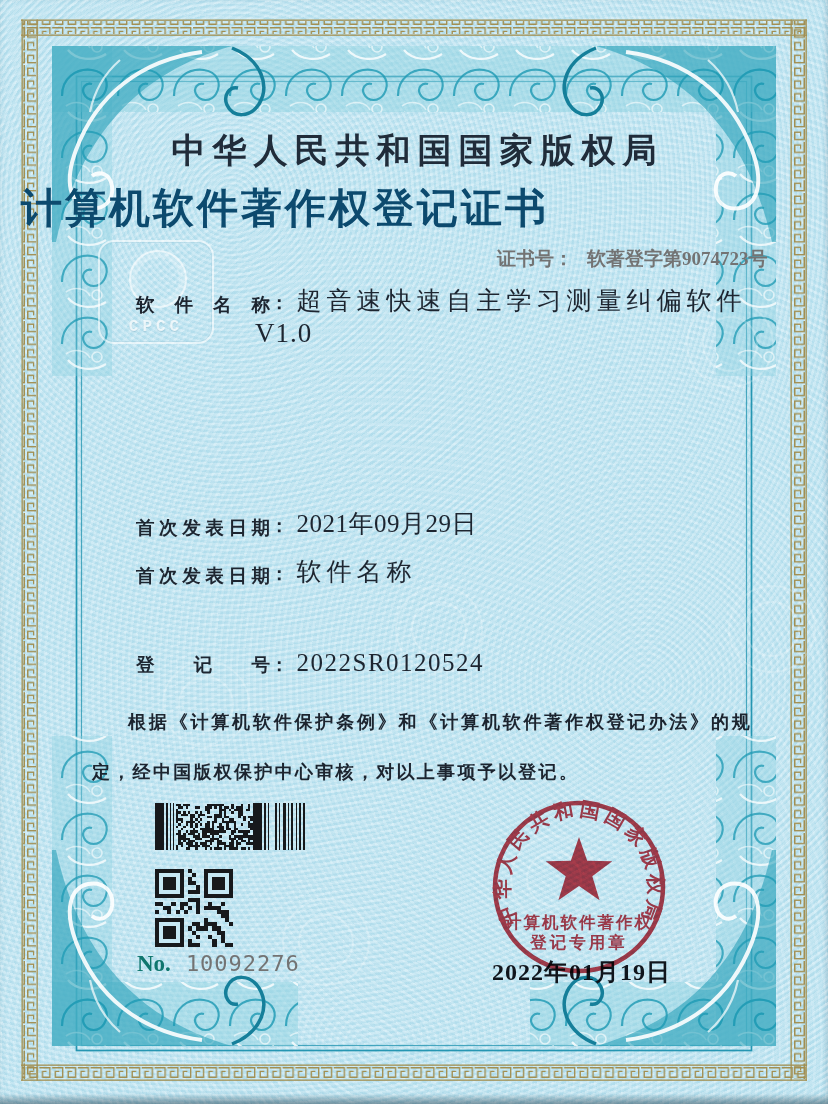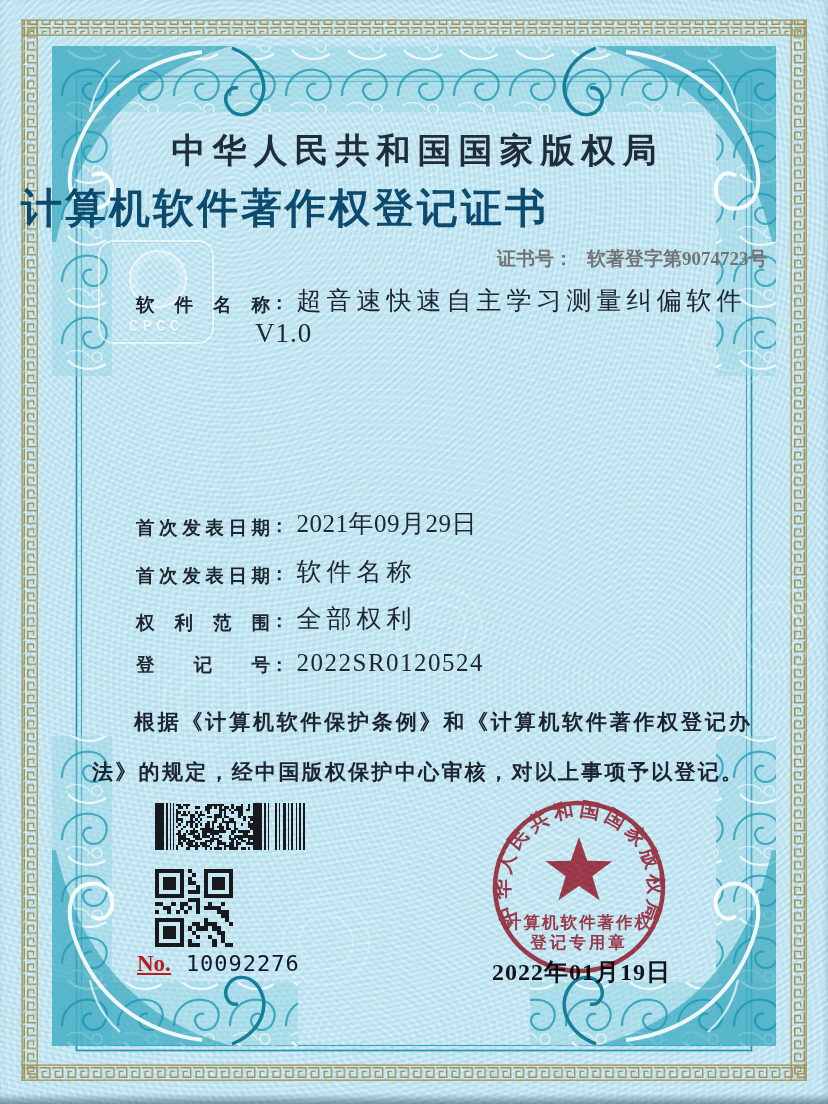--- a/index.html
+++ b/index.html
@@ -46,26 +46,26 @@
   .cert-title{left:18px;width:100%;top:181px;text-align:left;font-size:41px;font-weight:700;
     letter-spacing:3px;text-indent:3px;color:#0c4a6e;}
   .certno{left:497px;top:246px;font-size:19px;font-weight:700;color:#737373;display:flex;gap:14px;}
   .row{left:94px;font-size:18.5px;white-space:nowrap;}
   .lbl{display:inline-block;width:134px;text-align:justify;text-align-last:justify;font-weight:700;vertical-align:bottom;margin-left:42px;}
   .colon{font-weight:700;}
   .val{margin-left:8px;font-weight:400;font-size:25px;letter-spacing:5px;}
   .val.num{letter-spacing:.5px;}
   .val.reg{letter-spacing:1.5px;}
   .v2{left:255px;top:318px;font-size:27px;font-weight:400;letter-spacing:1px;}
-  .statement{left:92px;top:697px;width:660px;font-size:21px;line-height:50px;font-weight:600;
+  .statement{left:92px;top:697px;width:660px;font-size:18px;line-height:50px;font-weight:600;
     letter-spacing:2.3px;text-align:justify;text-indent:2em;color:#1c242f;}
   .serial{left:137px;top:951px;font-size:23px;}
-  .serial .pfx{font-weight:700;color:#b91c1c;text-decoration:underline;}
+  .serial .pfx{font-weight:700;color:#0f766e;}
   .serial .num{font-family:"DejaVu Sans Mono","Liberation Mono",monospace;font-size:22px;
-    color:#0f172a;letter-spacing:1px;margin-left:15px;}
+    color:#737373;letter-spacing:1px;margin-left:15px;}
   .issue-date{left:492px;top:956px;font-size:24px;font-weight:700;letter-spacing:1px;color:#10151c;}
   .barcode{position:absolute;left:155px;top:803px;z-index:2;}
   .qrcode{position:absolute;left:155px;top:869px;z-index:2;}
   .seal{position:absolute;left:486px;top:794px;width:186px;height:186px;z-index:3;
     opacity:.92;mix-blend-mode:multiply;}
   .seal text{fill:#c22f3e;font-weight:bold;font-family:"Liberation Serif","DejaVu Serif",serif;}
   .seal .ring{font-size:20px;letter-spacing:4.5px;}
   .seal .l1{font-size:16.5px;letter-spacing:2px;text-anchor:middle;}
   .seal .l2{font-size:16.5px;letter-spacing:3px;text-anchor:middle;}
   .photo-edge{position:absolute;left:0;right:0;bottom:0;height:10px;z-index:4;
@@ -166,23 +166,20 @@
 
 
   <div class="txt row" style="top:507px;">
     <span class="lbl">首次发表日期</span><span class="colon">：</span><span class="val num">2021年09月29日</span>
   </div>
 
   <div class="txt row" style="top:555px;">
     <span class="lbl">首次发表日期</span><span class="colon">：</span><span class="val">软件名称</span>
   </div>
 
-  <div class="txt row" style="top:602px;">
-    <span class="lbl">权利范围</span><span class="colon">：</span><span class="val">全部权利</span>
-  </div>
 
   <div class="txt row" style="top:649px;">
     <span class="lbl">登记号</span><span class="colon">：</span><span class="val reg">2022SR0120524</span>
   </div>
 
   <div class="txt statement">根据《计算机软件保护条例》和《计算机软件著作权登记办法》的规定，经中国版权保护中心审核，对以上事项予以登记。</div>
 
   <svg class="barcode" id="barcode" width="152" height="47" viewBox="0 0 152 47" shape-rendering="crispEdges">
     <g fill="#17191c">
       <rect x="0" y="0" width="9" height="47"></rect>

